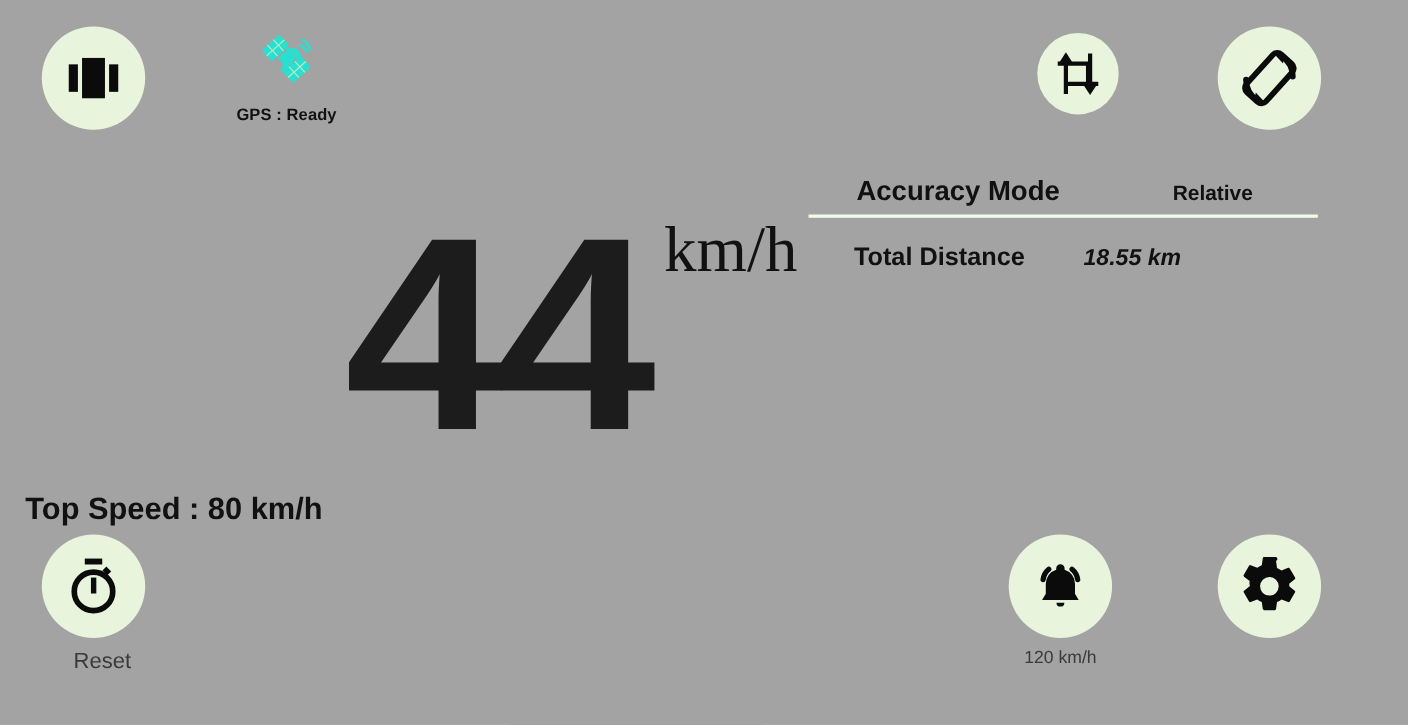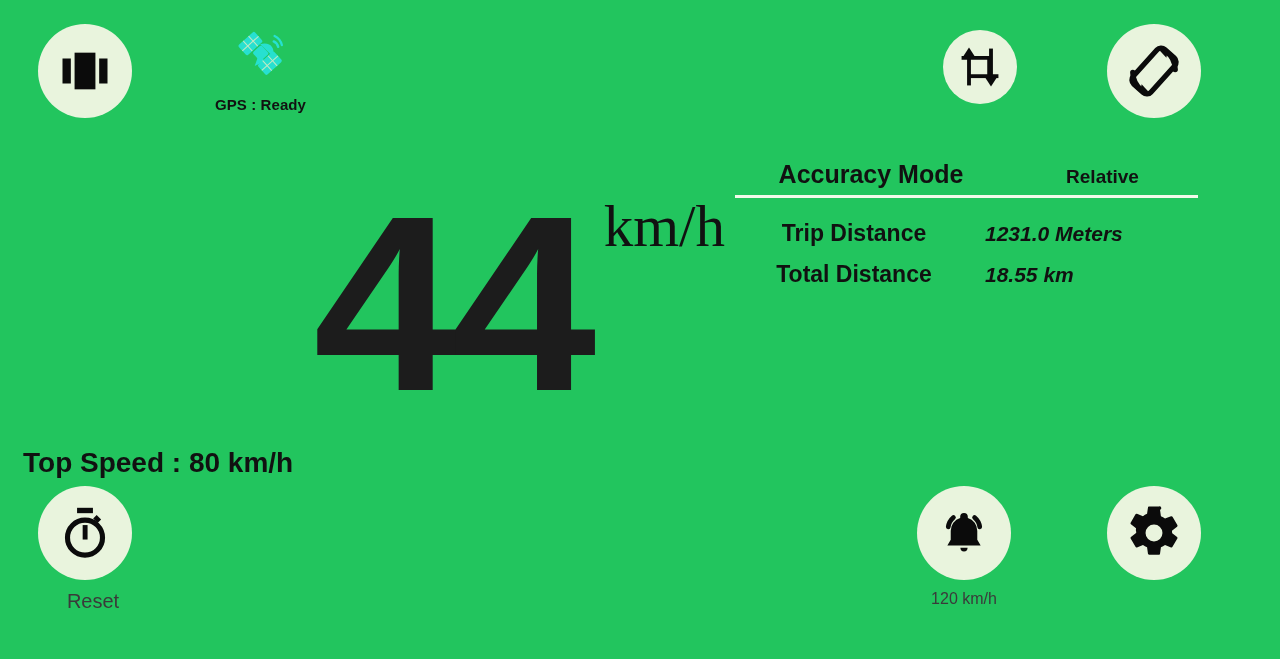--- a/index.html
+++ b/index.html
@@ -12,21 +12,21 @@
     background: #d4ebc1;
     font-family: "Liberation Sans", sans-serif;
     overflow: hidden;
     position: relative;
     -webkit-font-smoothing: antialiased;
   }
 
   .screen {
     position: absolute;
     inset: 0;
-    background: #22c55e;
+    background: #a3a3a3;
   }
 
   
   .circle-btn {
     position: absolute;
     border-radius: 50%;
     background: #e9f4dd;
     display: flex;
     align-items: center;
     justify-content: center;
@@ -258,24 +258,20 @@
     <div class="speed-unit">km/h</div>
   </div>
 
   <div class="info-panel">
     <div class="info-head">
       <div class="k">Accuracy Mode</div>
       <div class="v">Relative</div>
     </div>
     <div class="info-divider"></div>
 
-    <div class="info-row">
-      <div class="k">Trip Distance</div>
-      <div class="v">1231.0 Meters</div>
-    </div>
 
     <div class="info-row">
       <div class="k">Total Distance</div>
       <div class="v">18.55 km</div>
     </div>
   </div>
 
   <div class="top-speed">Top Speed : 80 km/h</div>
 
   <div class="circle-btn" id="btn-reset">

